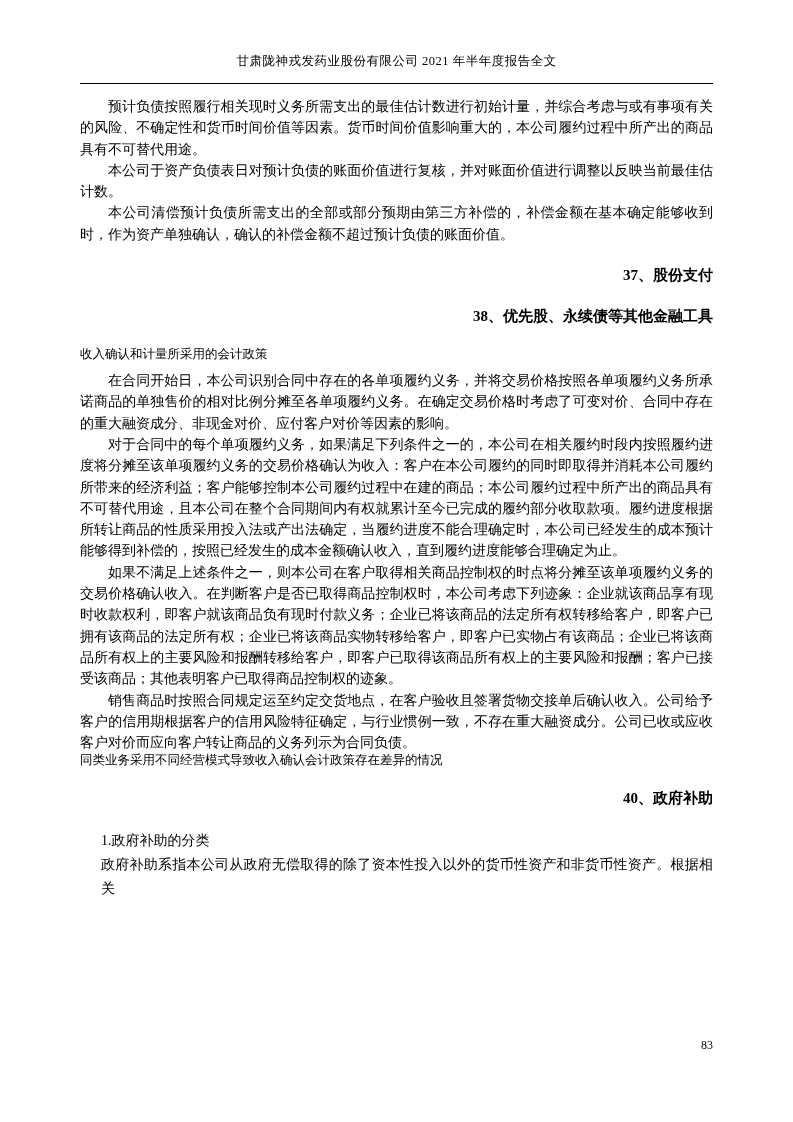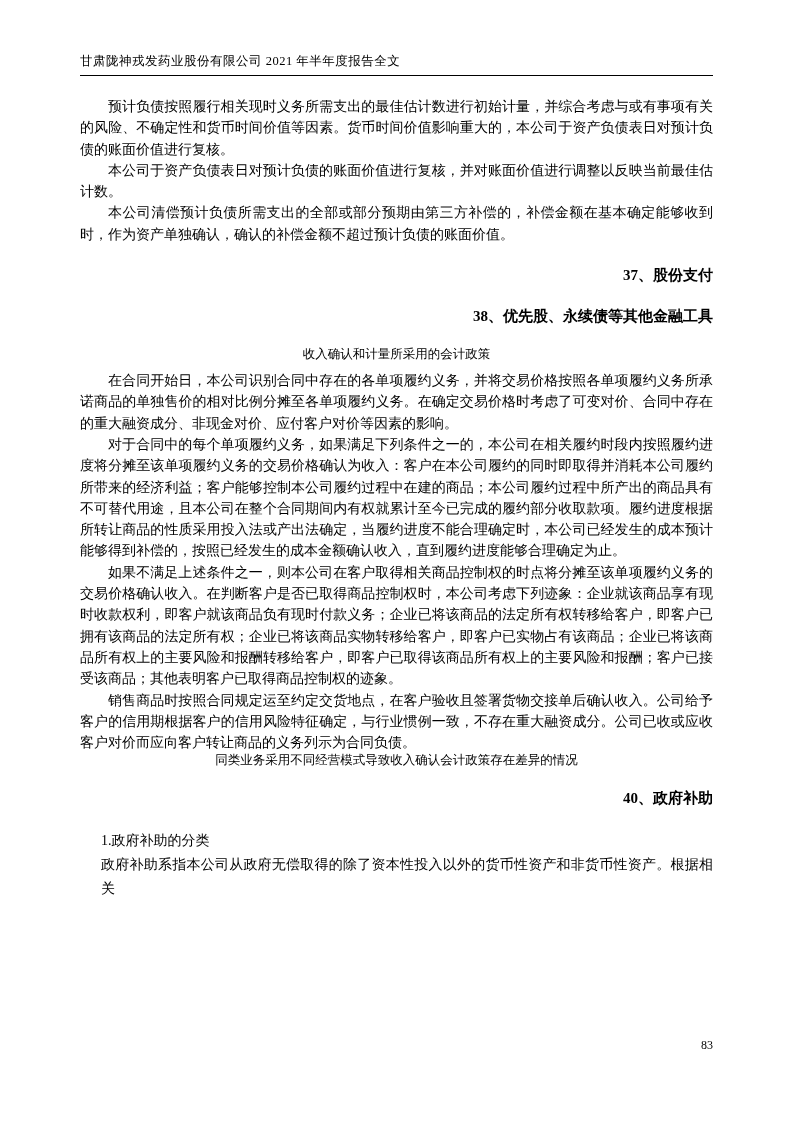--- a/index.html
+++ b/index.html
@@ -21,24 +21,24 @@
     overflow: hidden;
   }
   .doc-header {
     position: absolute;
     top: 0;
     left: 80px;
     width: 633px;
     padding-top: 53px;
   }
   .doc-header .header-title {
-    text-align: left;
+    text-align: center;
     font-size: 12.5px;
     line-height: 16px;
-    padding-bottom: 6px;
+    padding-bottom: 14px;
     border-bottom: 1.5px solid #000000;
     letter-spacing: 0.5px;
   }
   .content {
     position: absolute;
     top: 96px;
     left: 80px;
     width: 633px;
   }
   .para {
@@ -59,21 +59,21 @@
     margin: 20px 0;
     font-size: 15px;
     line-height: 21px;
     font-weight: bold;
     text-align: right;
   }
   .subnote {
     margin: 0 0 8px 0;
     font-size: 12.5px;
     line-height: 15px;
-    text-align: center;
+    text-align: left;
   }
   .para-sub {
     margin: 0;
     padding-left: 21px;
     font-size: 14px;
     line-height: 24px;
     text-align: justify;
   }
   .page-number {
     position: absolute;
@@ -88,21 +88,21 @@
 </head>
 <body>
 
 <div class="page">
 
   <div class="doc-header">
     <div class="header-title">甘肃陇神戎发药业股份有限公司 2021 年半年度报告全文</div>
   </div>
 
   <div class="content">
-    <p class="para">预计负债按照履行相关现时义务所需支出的最佳估计数进行初始计量，并综合考虑与或有事项有关的风险、不确定性和货币时间价值等因素。货币时间价值影响重大的，本公司于资产负债表日对预计负债的账面价值进行复核。</p>
+    <p class="para">预计负债按照履行相关现时义务所需支出的最佳估计数进行初始计量，并综合考虑与或有事项有关的风险、不确定性和货币时间价值等因素。货币时间价值影响重大的，本公司履约过程中所产出的商品具有不可替代用途。</p>
     <p class="para">本公司于资产负债表日对预计负债的账面价值进行复核，并对账面价值进行调整以反映当前最佳估计数。</p>
     <p class="para">本公司清偿预计负债所需支出的全部或部分预期由第三方补偿的，补偿金额在基本确定能够收到时，作为资产单独确认，确认的补偿金额不超过预计负债的账面价值。</p>
 
     <h3 class="heading">37、股份支付</h3>
     <h3 class="heading">38、优先股、永续债等其他金融工具</h3>
 
     <p class="subnote">收入确认和计量所采用的会计政策</p>
 
     <p class="para">在合同开始日，本公司识别合同中存在的各单项履约义务，并将交易价格按照各单项履约义务所承诺商品的单独售价的相对比例分摊至各单项履约义务。在确定交易价格时考虑了可变对价、合同中存在的重大融资成分、非现金对价、应付客户对价等因素的影响。</p>
     <p class="para">对于合同中的每个单项履约义务，如果满足下列条件之一的，本公司在相关履约时段内按照履约进度将分摊至该单项履约义务的交易价格确认为收入：客户在本公司履约的同时即取得并消耗本公司履约所带来的经济利益；客户能够控制本公司履约过程中在建的商品；本公司履约过程中所产出的商品具有不可替代用途，且本公司在整个合同期间内有权就累计至今已完成的履约部分收取款项。履约进度根据所转让商品的性质采用投入法或产出法确定，当履约进度不能合理确定时，本公司已经发生的成本预计能够得到补偿的，按照已经发生的成本金额确认收入，直到履约进度能够合理确定为止。</p>

